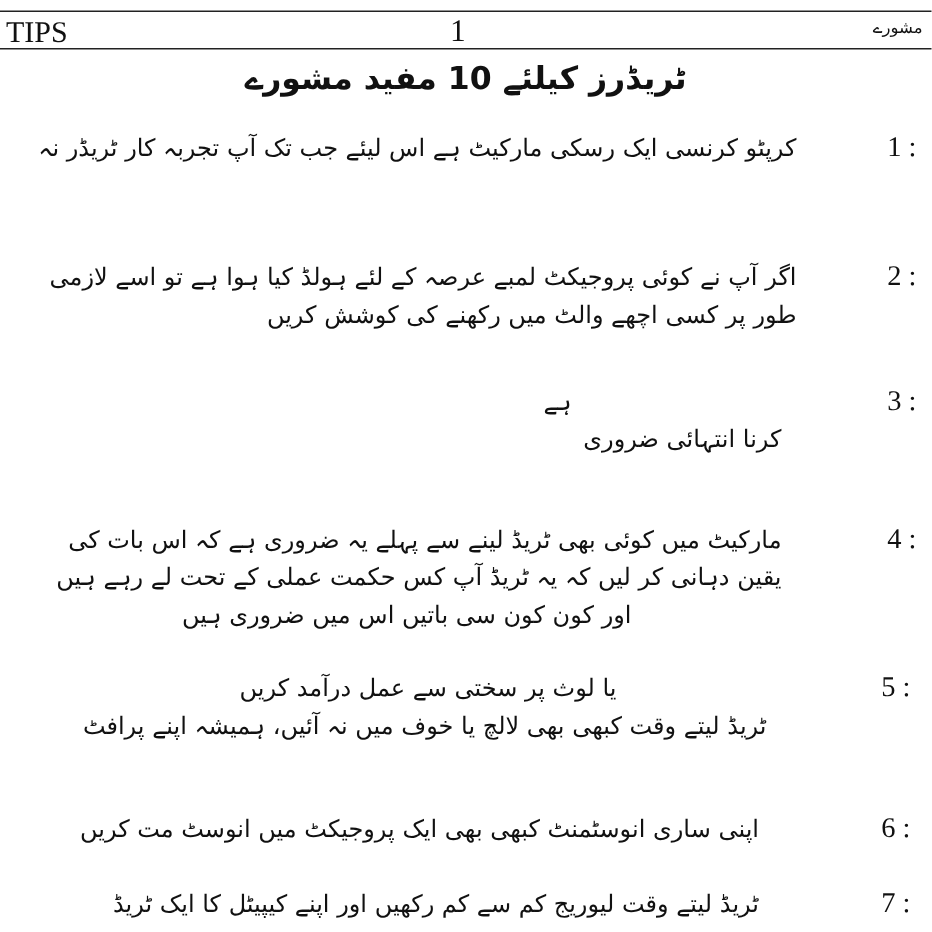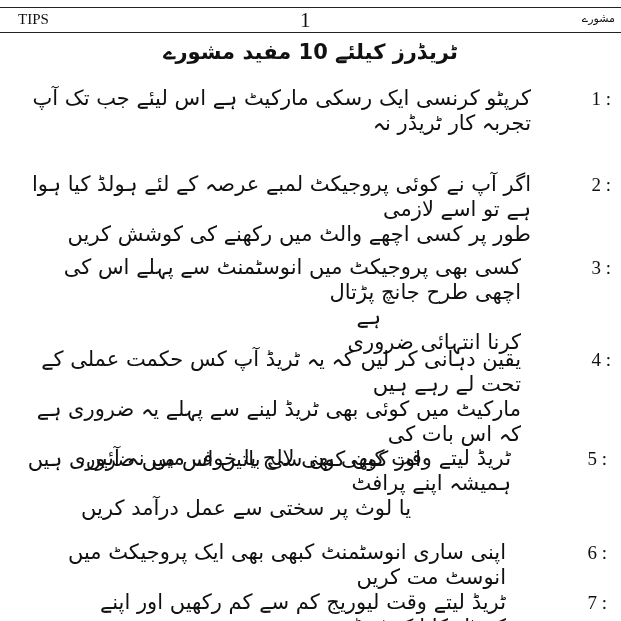--- a/index.html
+++ b/index.html
@@ -6,22 +6,22 @@
   body {
     width: 621px; height: 621px; overflow: hidden; position: relative;
     font-family: "DejaVu Serif", serif; color: #111;
   }
   .header {
     position: absolute; left: 0; top: 7px; width: 621px; height: 26px;
     border-top: 1.5px solid #222; border-bottom: 1.5px solid #222;
     box-sizing: border-box;
   }
   .hdr-left {
-    position: absolute; left: 18px; top: 3px;
-    font-family: "Liberation Serif", serif; font-size: 15px;
+    position: absolute; left: 4px; top: 3px;
+    font-family: "Liberation Serif", serif; font-size: 20px;
   }
   .hdr-center {
     position: absolute; left: 300px; top: 0px;
     font-family: "Liberation Serif", serif; font-size: 21px;
   }
   .hdr-right {
     position: absolute; right: 6px; top: 4px; direction: rtl;
     font-family: "DejaVu Sans", sans-serif; font-size: 11px; text-align: right;
   }
   .title {
@@ -33,21 +33,21 @@
     position: absolute; left: 0; width: 621px; height: auto;
   }
   .tip-num {
     position: absolute; right: 10px; top: 0;
     font-family: "Liberation Serif", serif; font-size: 19px; line-height: 26px;
     direction: ltr; white-space: nowrap;
   }
   .tip-text {
     position: absolute; right: 72px; top: 0; width: 540px;
     direction: rtl; text-align: right;
-    font-family: "DejaVu Sans", sans-serif; font-size: 21px; line-height: 25px;
+    font-family: "DejaVu Sans", sans-serif; font-size: 16px; line-height: 25px;
   }
 </style>
 </head>
 <body>
 
 <div class="header">
   <span class="hdr-left">TIPS</span>
   <span class="hdr-center">1</span>
   <span class="hdr-right">مشورے</span>
 </div>
@@ -65,40 +65,39 @@
   <span class="tip-num">2 :</span>
   <div class="tip-text" style="right:90px;width:520px">
     <div>اگر آپ نے کوئی پروجیکٹ لمبے عرصہ کے لئے ہولڈ کیا ہوا ہے تو اسے لازمی</div>
     <div>طور پر کسی اچھے والٹ میں رکھنے کی کوشش کریں</div>
   </div>
 </div>
 
 <div class="tip" style="top:255px">
   <span class="tip-num">3 :</span>
   <div class="tip-text" style="right:100px;width:500px">
-    <div>کسی بھی پروجیکٹ میں انوسٹمنٹ سے پہلے اس کی اچھی طرح جانچ پڑتال</div>
     <div style="padding-right:140px">ہے</div>
     <div>کرنا انتہائی ضروری</div>
   </div>
 </div>
 
 <div class="tip" style="top:347px">
   <span class="tip-num">4 :</span>
   <div class="tip-text" style="right:100px;width:500px">
+    <div>مارکیٹ میں کوئی بھی ٹریڈ لینے سے پہلے یہ ضروری ہے کہ اس بات کی</div>
     <div>یقین دہانی کر لیں کہ یہ ٹریڈ آپ کس حکمت عملی کے تحت لے رہے ہیں</div>
-    <div>مارکیٹ میں کوئی بھی ٹریڈ لینے سے پہلے یہ ضروری ہے کہ اس بات کی</div>
     <div style="padding-right:100px">اور کون کون سی باتیں اس میں ضروری ہیں</div>
   </div>
 </div>
 
 <div class="tip" style="top:446px">
   <span class="tip-num" style="right:14px">5 :</span>
   <div class="tip-text" style="right:110px;width:460px">
+    <div style="padding-right:100px">یا لوث پر سختی سے عمل درآمد کریں</div>
     <div>ٹریڈ لیتے وقت کبھی بھی لالچ یا خوف میں نہ آئیں، ہمیشہ اپنے پرافٹ</div>
-    <div style="padding-right:100px">یا لوث پر سختی سے عمل درآمد کریں</div>
   </div>
 </div>
 
 <div class="tip" style="top:540px">
   <span class="tip-num" style="right:14px">6 :</span>
   <div class="tip-text" style="right:115px;width:460px">
     <div>اپنی ساری انوسٹمنٹ کبھی بھی ایک پروجیکٹ میں انوسٹ مت کریں</div>
   </div>
 </div>
 

